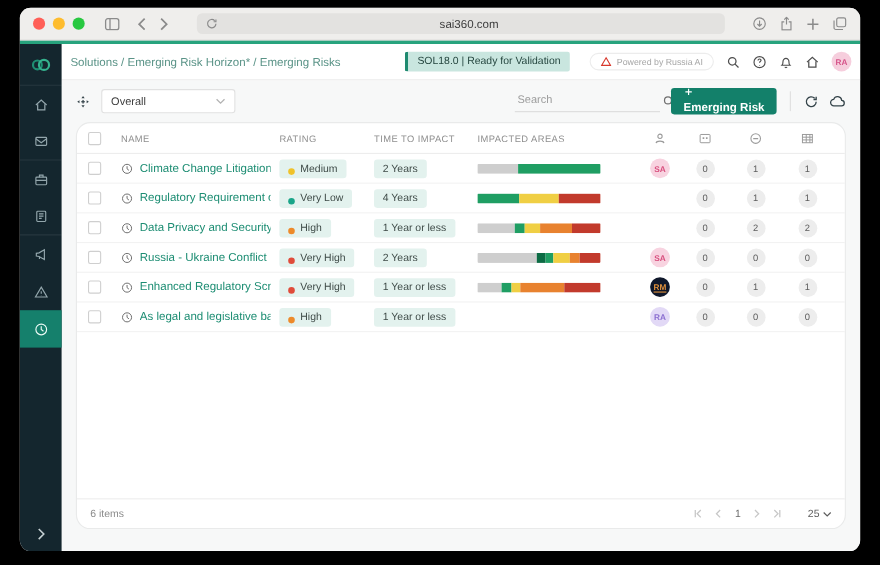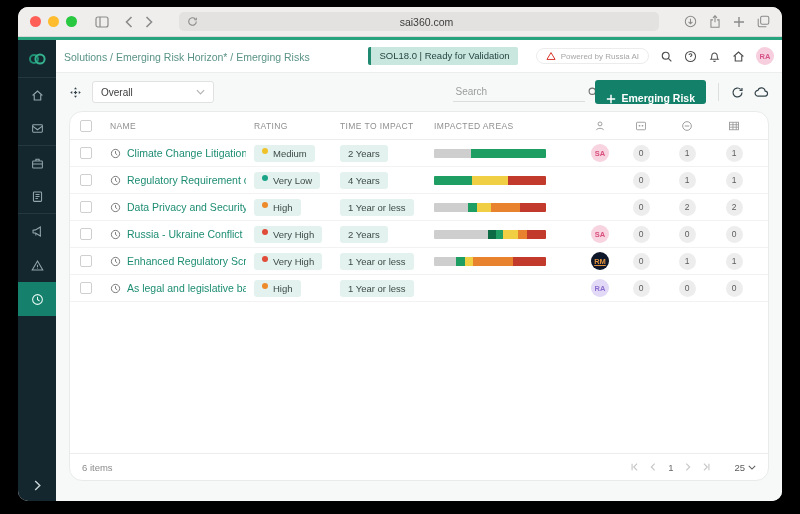--- a/index.html
+++ b/index.html
@@ -62,39 +62,39 @@
                    display:flex; align-items:center; padding:0 8px; cursor:pointer; }
   .filter-select .val { flex:1; font-size:10px; color:#3c3c3c; }
   .filter-select .chev { color:#b3b3b3; display:flex; }
   .tb-spacer { flex:1; }
   .search-box { width:132px; display:flex; align-items:center; border-bottom:1px solid #dcdcdc; padding:3px 2px; }
   .search-box input { flex:1; border:none; outline:none; background:transparent; font-size:10px; color:#444;
                       font-family:"Liberation Sans", sans-serif; }
   .search-box input::placeholder { color:#9d9d9d; }
   .search-box .mag { color:#6f6f6f; display:flex; }
   .add-btn { background:var(--accent); color:#fff; border:none; border-radius:3px; height:24px;
-             padding:0 11px; font-size:10.5px; font-weight:bold; display:flex; align-items:flex-end; gap:5px;
-             cursor:pointer; font-family:"Liberation Sans", sans-serif; }
+             padding:0 11px; font-size:10.5px; font-weight:bold; display:flex; align-items:flex-start; gap:5px;
+             cursor:pointer; font-family:"Liberation Sans", sans-serif;flex-direction:column; }
   .v-div { width:1px; height:18px; background:#dedede; margin:0 2px; }
   .tool-ic { color:#35444a; display:flex; cursor:pointer; }
 
   
   .card { flex:1; margin:0 13px 20px 13px; background:#fff; border:1px solid #e9eaea; border-radius:13px;
           display:flex; flex-direction:column; min-height:0; }
   .grid { display:grid; grid-template-columns:30px minmax(0,1fr) 86px 94px 148px 36px 46px 46px 48px;
           align-items:center; padding:0 10px; }
   .thead { height:28px; border-bottom:1px solid #ededed; flex:none; }
   .th { font-size:8.5px; letter-spacing:.4px; color:#8f8f8f; cursor:pointer; }
   .th-ic { color:#9b9b9b; display:flex; justify-content:center; cursor:pointer; }
   .trow { height:27px; border-bottom:1px solid #f2f2f2; flex:none; }
   .cb { width:12px; height:12px; border:1.5px solid #cfcfcf; border-radius:2px; background:#fff; cursor:pointer; display:block; }
   .name-cell { display:flex; align-items:center; gap:6px; min-width:0; padding-right:8px; }
   .name-cell .rclock { color:#6d6d6d; flex:none; display:flex; }
   .name-link { font-size:10.5px; color:var(--link); white-space:nowrap; overflow:hidden; cursor:pointer; }
-  .pill { display:inline-flex; align-items:flex-start; gap:5px; background:var(--pill-bg); border-radius:3px;
+  .pill { display:inline-flex; align-items:flex-end; gap:5px; background:var(--pill-bg); border-radius:3px;
           padding:3px 8px; font-size:9.5px; color:#3e4a47; white-space:nowrap; width:auto; justify-self:start; }
   .dot { width:6px; height:6px; border-radius:50%; flex:none; }
   .bar-track { width:112px; height:9px; display:flex; overflow:hidden; border-radius:1px; }
   .bar-track div { height:100%; }
   .row-avatar { width:18px; height:18px; border-radius:50%; font-size:7.5px; font-weight:bold;
                 display:flex; align-items:center; justify-content:center; justify-self:center; }
   .cnt { width:17px; height:17px; border-radius:50%; background:#ededed; color:#5c5c5c; font-size:8.5px;
          display:flex; align-items:center; justify-content:center; justify-self:center; }
   .tspace { flex:1; }
 

